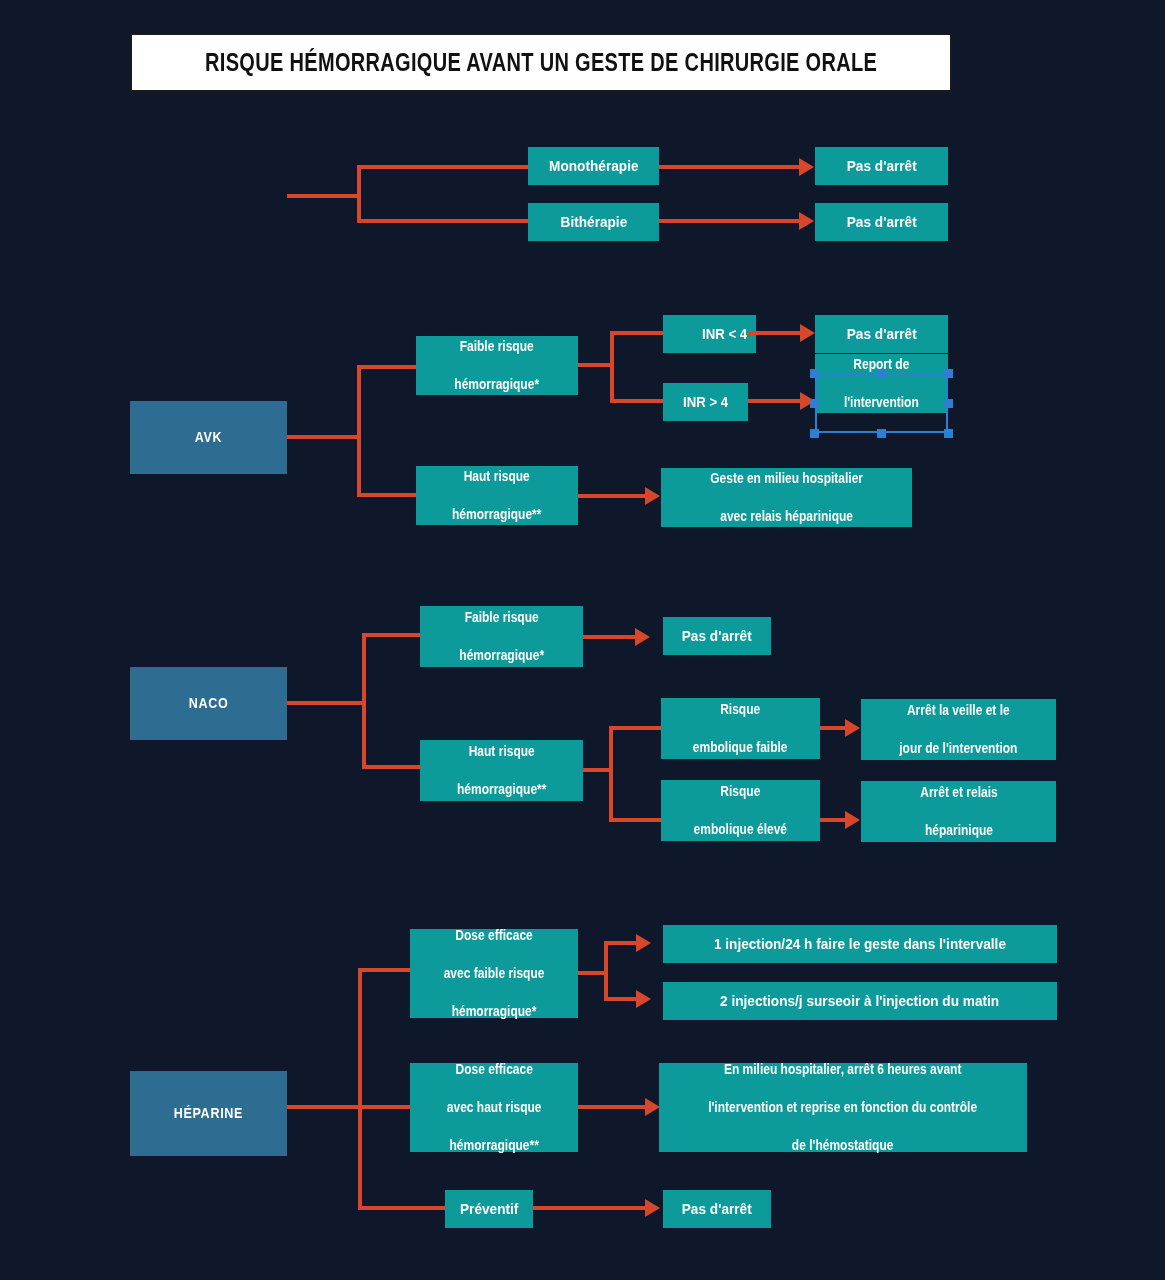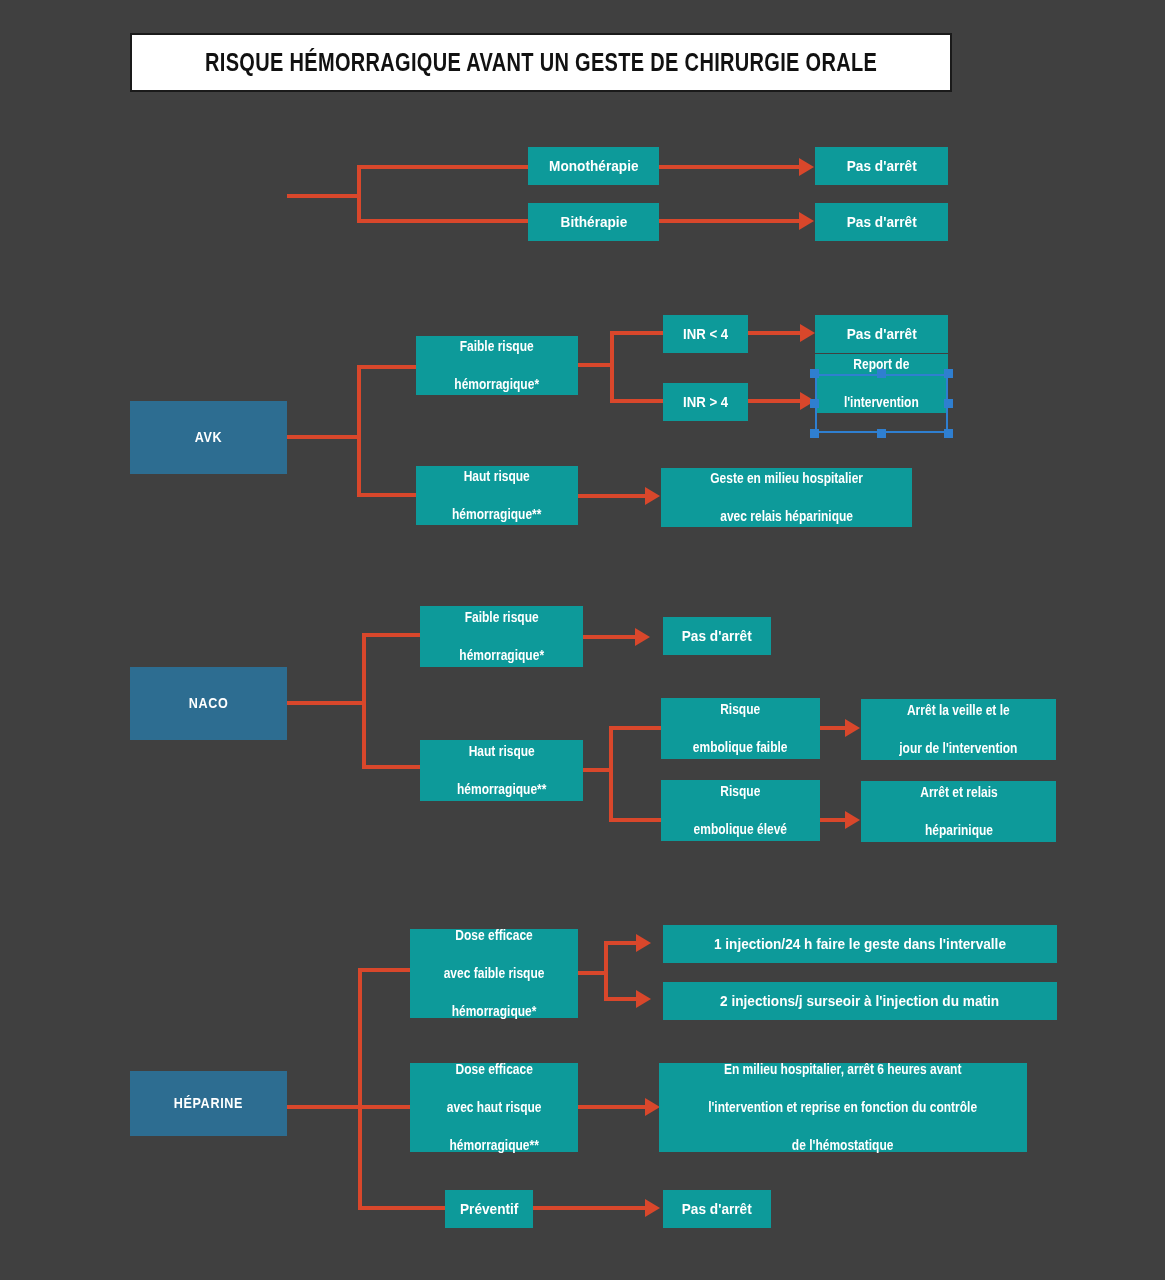--- a/index.html
+++ b/index.html
@@ -3,21 +3,21 @@
 <meta charset="utf-8">
 <style>
   html,body{margin:0;padding:0;background:#fff;}
   body{
     font-family:"Liberation Sans","DejaVu Sans",sans-serif;
     -webkit-font-smoothing:antialiased;
   }
   #canvas{
     position:relative;
     width:1165px;height:1280px;
-    background:#404040;
+    background:#0f172a;
     overflow:hidden;
   }
   
   .title-box{
     position:absolute;
     left:130px;top:33px;width:818px;height:55px;
     border:2px solid #1a1a1a;
     background:#ffffff;
     display:flex;align-items:center;justify-content:center;
   }
@@ -118,21 +118,21 @@
   </div>
   <div class="node teal" style="left:416px;top:466px;width:162px;height:59px;">
     <span><span>Haut risque</span><br><span>hémorragique**</span></span>
   </div>
 
   <div class="ln h" style="left:578px;top:363px;width:36px;"></div>
   <div class="ln v" style="left:610px;top:331px;height:72px;"></div>
   <div class="ln h" style="left:610px;top:331px;width:55px;"></div>
   <div class="ln h" style="left:610px;top:399px;width:55px;"></div>
 
-  <div class="node teal small" style="left:663px;top:315px;width:85px;height:38px;">
+  <div class="node teal small" style="left:663px;top:315px;width:93px;height:38px;justify-content:flex-end;">
     <span>INR &lt; 4</span>
   </div>
   <div class="node teal small" style="left:663px;top:383px;width:85px;height:38px;">
     <span>INR &gt; 4</span>
   </div>
 
   <div class="ln h" style="left:748px;top:331px;width:52px;"></div>
   <div class="arrow" style="left:800px;top:324px;"></div>
   <div class="ln h" style="left:748px;top:399px;width:52px;"></div>
   <div class="arrow" style="left:800px;top:392px;"></div>
@@ -198,21 +198,21 @@
   <div class="ln h" style="left:820px;top:818px;width:28px;"></div>
   <div class="arrow" style="left:845px;top:811px;"></div>
 
   <div class="node teal" style="left:861px;top:699px;width:195px;height:61px;">
     <span><span>Arrêt la veille et le</span><br><span>jour de l'intervention</span></span>
   </div>
   <div class="node teal" style="left:861px;top:781px;width:195px;height:61px;">
     <span><span>Arrêt et relais</span><br><span>héparinique</span></span>
   </div>
 
-  <div class="node root" style="left:130px;top:1071px;width:157px;height:65px;">
+  <div class="node root" style="left:130px;top:1071px;width:157px;height:85px;">
     <span>HÉPARINE</span>
   </div>
   <div class="ln h" style="left:287px;top:1105px;width:77px;"></div>
   <div class="ln v" style="left:358px;top:968px;height:242px;"></div>
   <div class="ln h" style="left:358px;top:968px;width:56px;"></div>
   <div class="ln h" style="left:358px;top:1105px;width:56px;"></div>
   <div class="ln h" style="left:358px;top:1206px;width:90px;"></div>
 
   <div class="node teal" style="left:410px;top:929px;width:168px;height:89px;">
     <span><span>Dose efficace</span><br><span>avec faible risque</span><br><span>hémorragique*</span></span>

